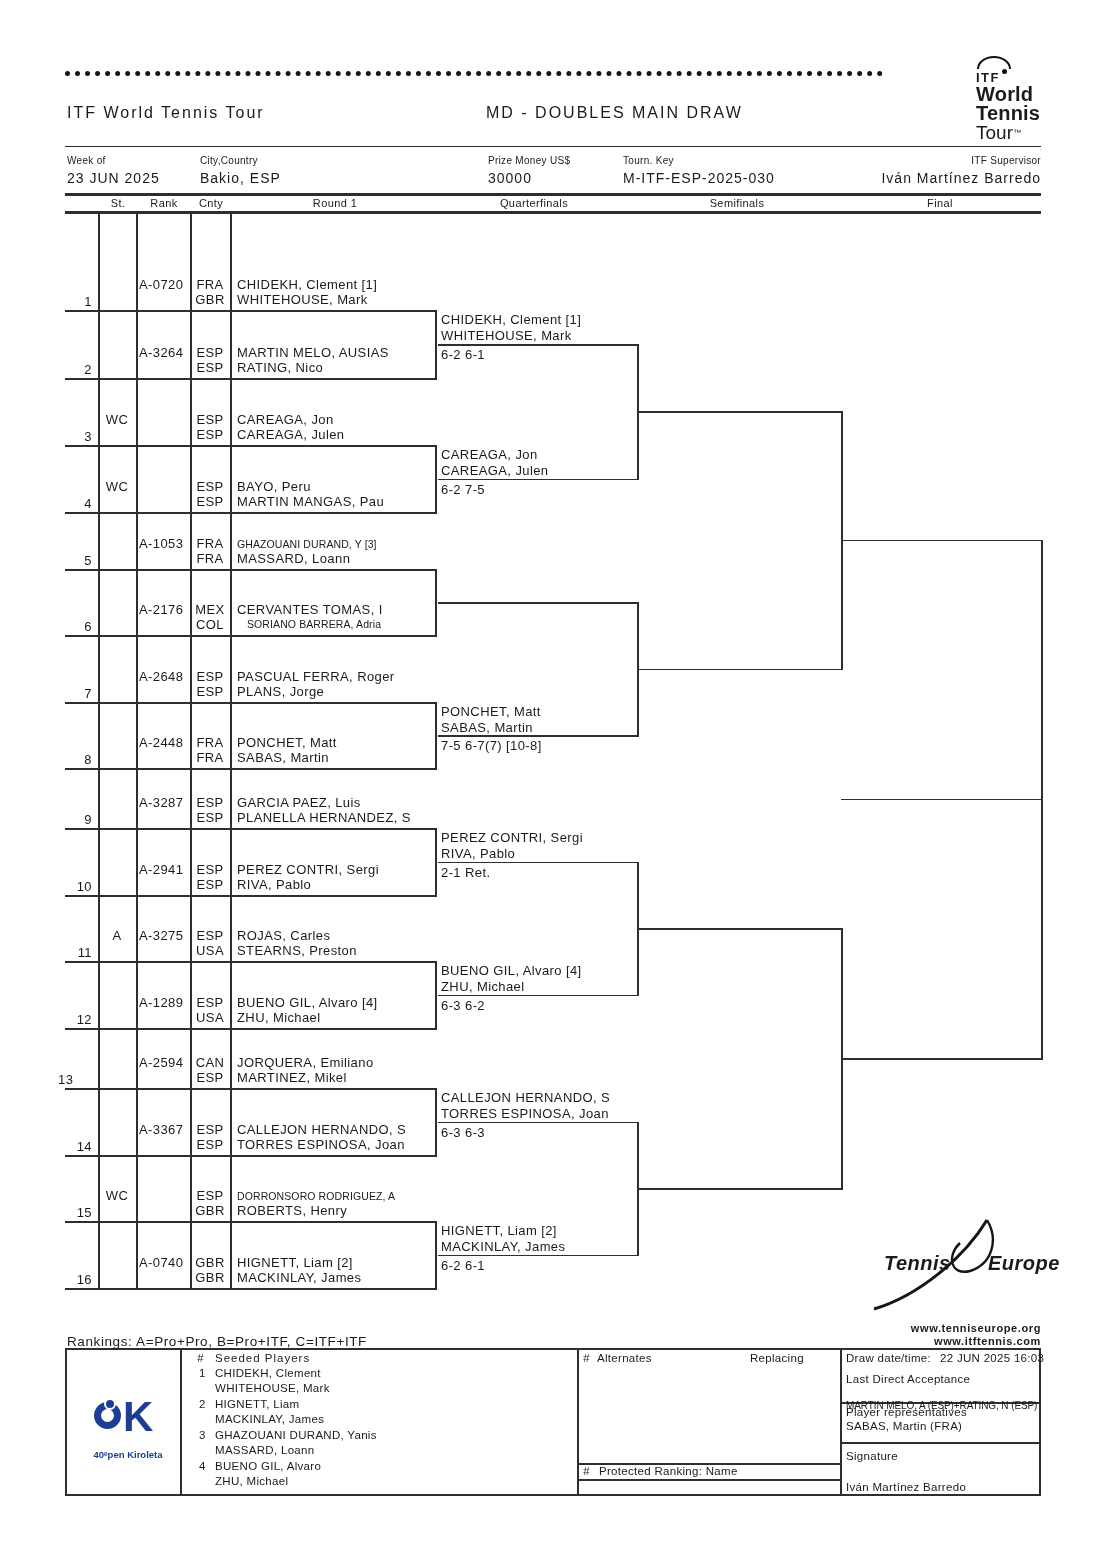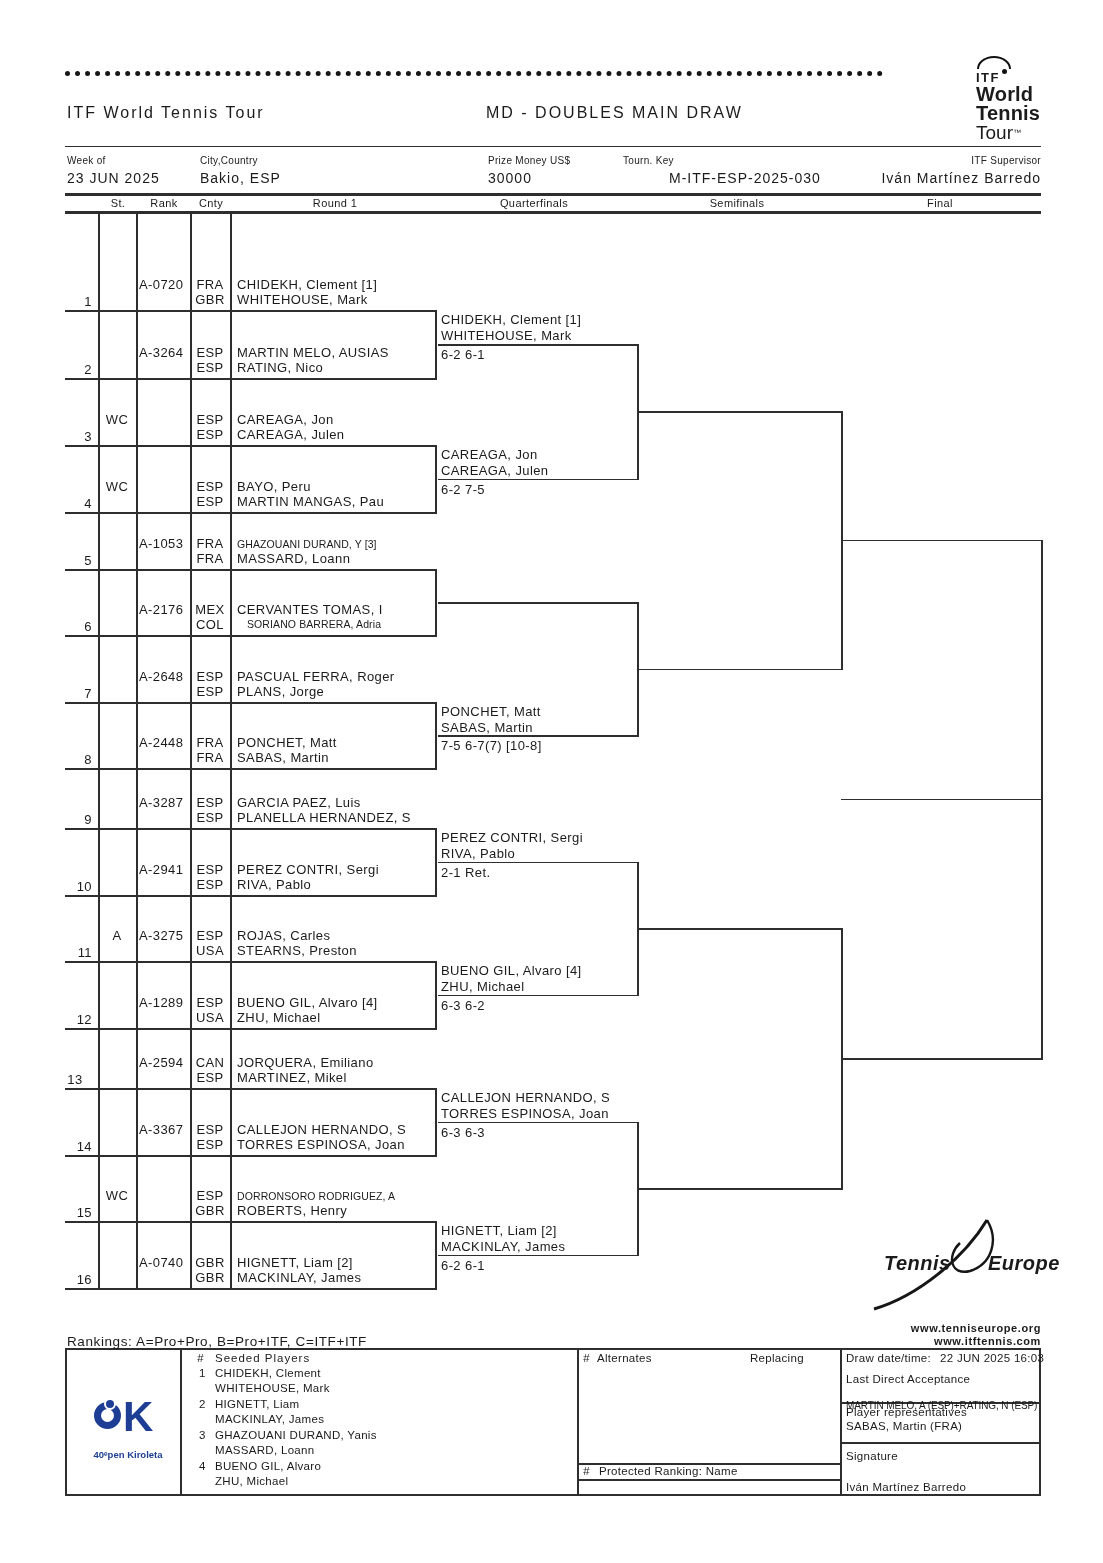--- a/index.html
+++ b/index.html
@@ -49,21 +49,21 @@
   <div class="abs title" style="left:67px;top:104px;">ITF World Tennis Tour</div>
   <div class="abs title" style="left:486px;top:104px;">MD - DOUBLES MAIN DRAW</div>
 
   <div class="abs lbl" style="left:67px;top:155px;">Week of</div>
   <div class="abs val" style="left:67px;top:170px;">23 JUN 2025</div>
   <div class="abs lbl" style="left:200px;top:155px;">City,Country</div>
   <div class="abs val" style="left:200px;top:170px;">Bakio, ESP</div>
   <div class="abs lbl" style="left:488px;top:155px;">Prize Money US$</div>
   <div class="abs val" style="left:488px;top:170px;">30000</div>
   <div class="abs lbl" style="left:623px;top:155px;">Tourn. Key</div>
-  <div class="abs val" style="left:623px;top:170px;margin-left:46px;">M-ITF-ESP-2025-030</div>
+  <div class="abs val" style="left:623px;top:170px;">M-ITF-ESP-2025-030</div>
   <div class="abs lbl" style="right:62px;top:155px;">ITF Supervisor</div>
   <div class="abs val" style="right:62px;top:170px;">Iván Martínez Barredo</div>
 
   <div class="abs colhdr" style="left:118px;top:197px;">St.</div>
   <div class="abs colhdr" style="left:164px;top:197px;">Rank</div>
   <div class="abs colhdr" style="left:211px;top:197px;">Cnty</div>
   <div class="abs colhdr" style="left:335px;top:197px;">Round 1</div>
   <div class="abs colhdr" style="left:534px;top:197px;">Quarterfinals</div>
   <div class="abs colhdr" style="left:737px;top:197px;">Semifinals</div>
   <div class="abs colhdr" style="left:940px;top:197px;">Final</div>
@@ -155,21 +155,21 @@
       <div class="abs t13" style="left: 237px; top: 929px;">ROJAS, Carles</div>
       <div class="abs t13" style="left: 237px; top: 944px;">STEARNS, Preston</div>
       <div class="ln" style="left: 65px; top: 1028px; width: 370px; height: 1.5px;"></div>
       <div class="abs t13" style="left: 58px; top: 1013px; width: 34px; text-align: right;">12</div>
       <div class="abs t13" style="left: 139px; top: 996px;">A-1289</div>
       <div class="abs t13" style="left: 190px; top: 996px; width: 40px; text-align: center;">ESP</div>
       <div class="abs t13" style="left: 190px; top: 1011px; width: 40px; text-align: center;">USA</div>
       <div class="abs t13" style="left: 237px; top: 996px;">BUENO GIL, Alvaro [4]</div>
       <div class="abs t13" style="left: 237px; top: 1011px;">ZHU, Michael</div>
       <div class="ln" style="left: 65px; top: 1088px; width: 370px; height: 1.5px;"></div>
-      <div class="abs t13" style="left: 58px; top: 1073px; width: 34px; text-align: center;">13</div>
+      <div class="abs t13" style="left: 58px; top: 1073px; width: 34px; text-align: left;">13</div>
       <div class="abs t13" style="left: 139px; top: 1056px;">A-2594</div>
       <div class="abs t13" style="left: 190px; top: 1056px; width: 40px; text-align: center;">CAN</div>
       <div class="abs t13" style="left: 190px; top: 1071px; width: 40px; text-align: center;">ESP</div>
       <div class="abs t13" style="left: 237px; top: 1056px;">JORQUERA, Emiliano</div>
       <div class="abs t13" style="left: 237px; top: 1071px;">MARTINEZ, Mikel</div>
       <div class="ln" style="left: 65px; top: 1155px; width: 370px; height: 1.5px;"></div>
       <div class="abs t13" style="left: 58px; top: 1140px; width: 34px; text-align: right;">14</div>
       <div class="abs t13" style="left: 139px; top: 1123px;">A-3367</div>
       <div class="abs t13" style="left: 190px; top: 1123px; width: 40px; text-align: center;">ESP</div>
       <div class="abs t13" style="left: 190px; top: 1138px; width: 40px; text-align: center;">ESP</div>

